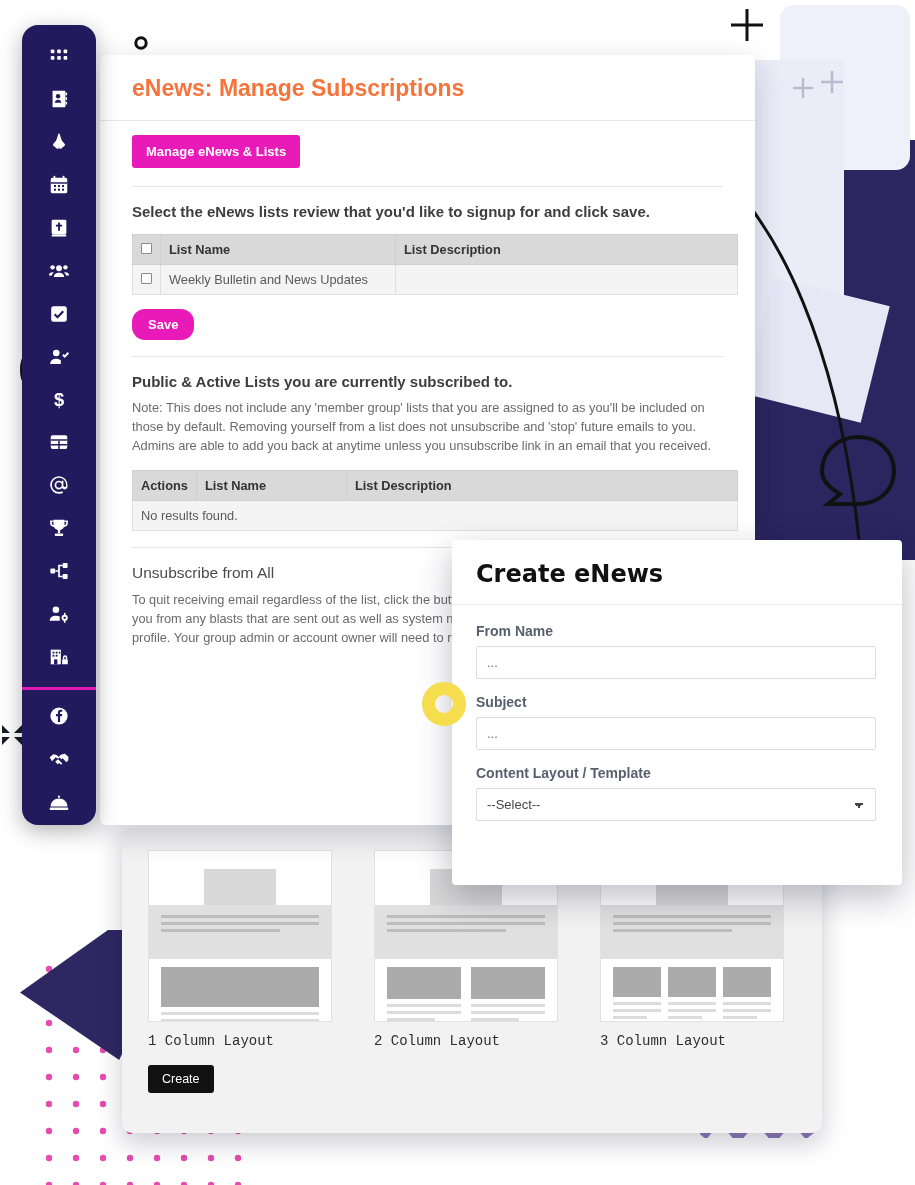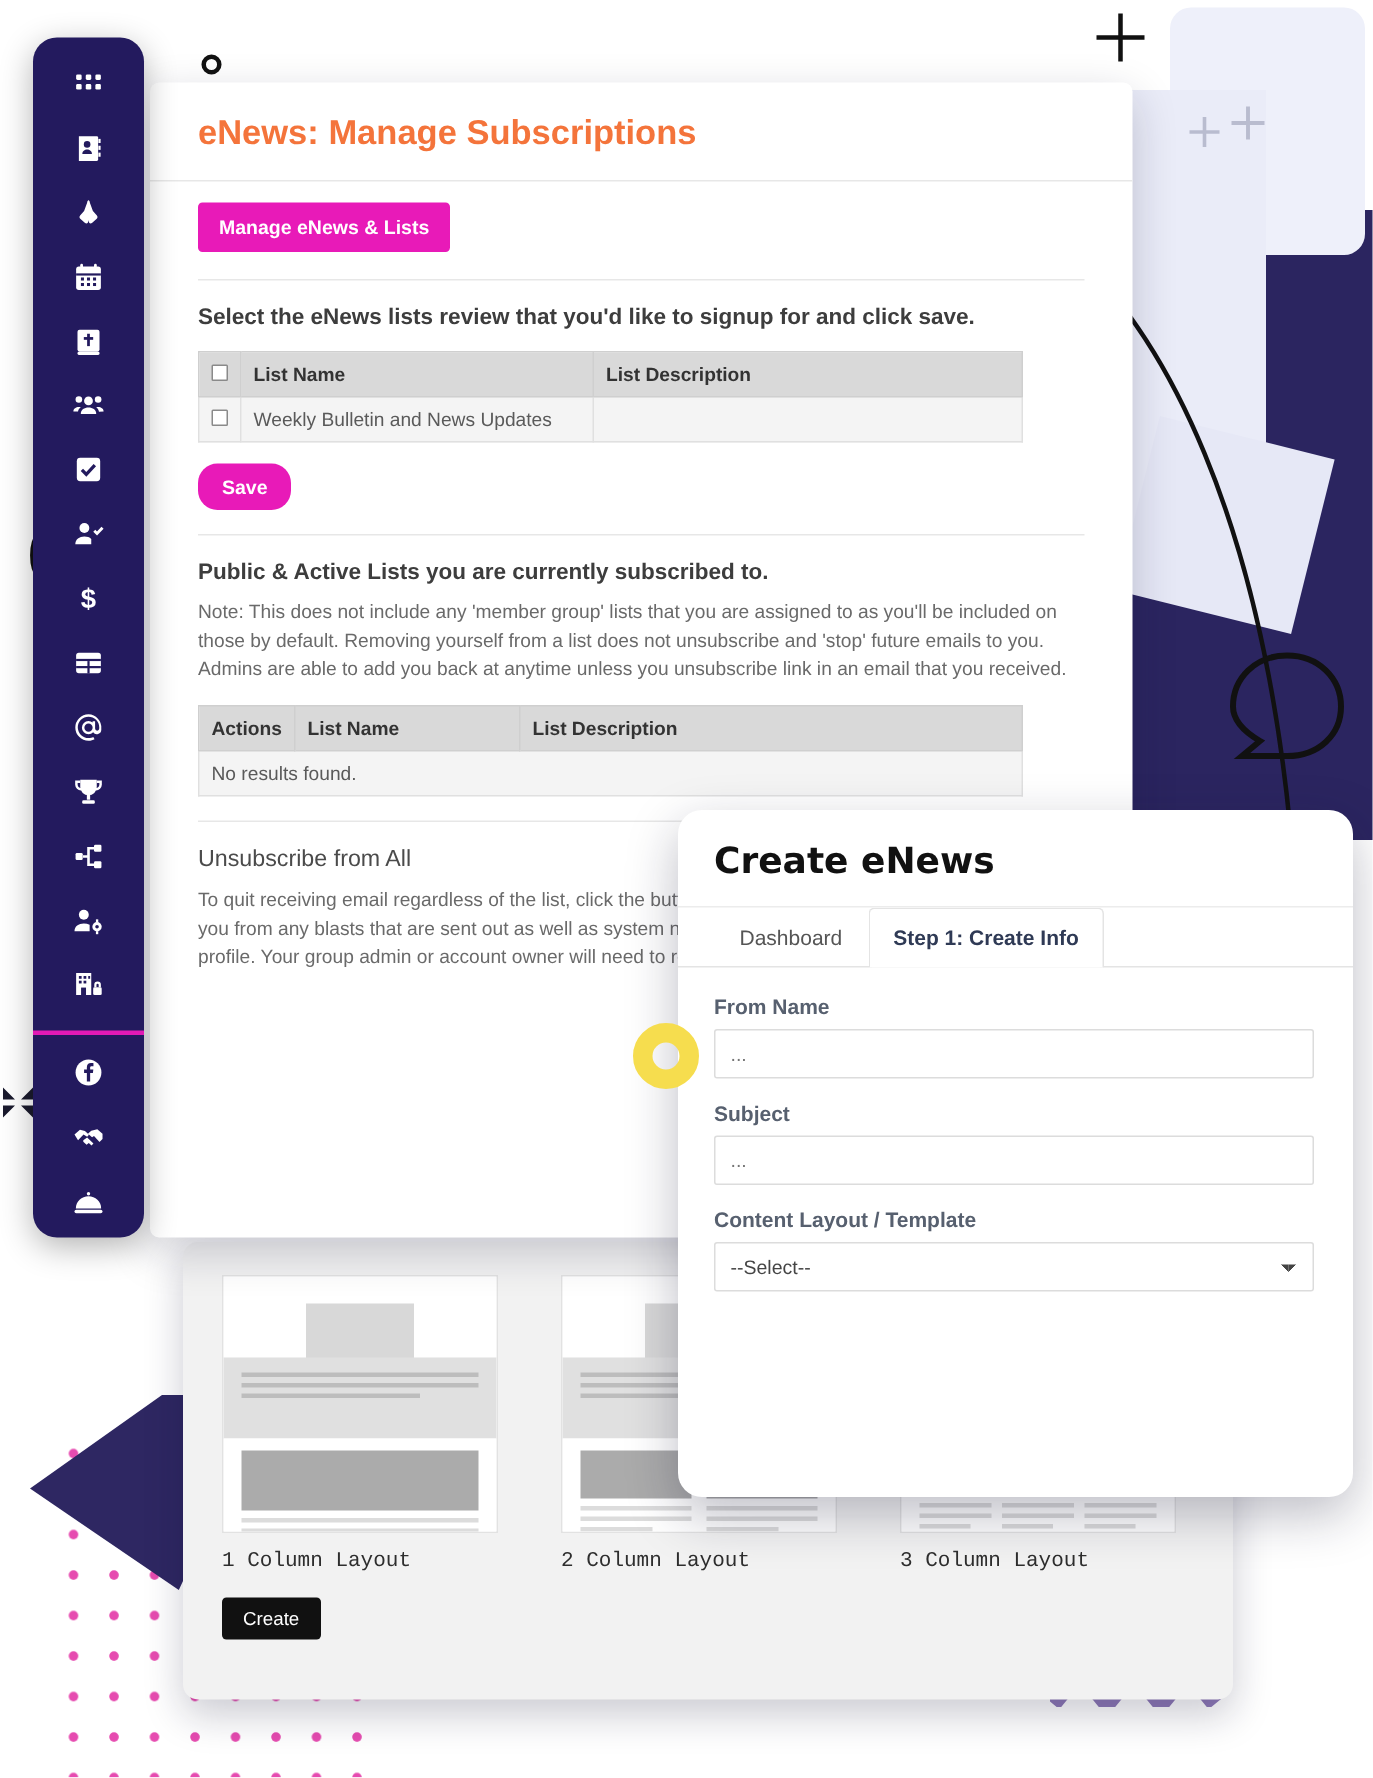--- a/index.html
+++ b/index.html
@@ -120,21 +120,21 @@
     padding: 9px 14px; border-radius: 3px; cursor:pointer;
     font-family: "Liberation Sans", sans-serif;
   }
   .btn-row { display:flex; gap: 0; margin-bottom: 18px; }
 
   hr.rule { border:0; border-top:1px solid #e7e7e7; margin: 16px 0 16px 0; }
 
   .h-strong { font-size: 15px; font-weight: bold; color:#3d3d3d; margin: 0 0 8px 0; }
   .note { font-size: 12.8px; line-height: 1.5; color:#6a6a6a; margin:0 0 6px 0; }
 
-  table.lst { border-collapse: collapse; width: 550px; margin-top: 14px; font-size: 12.8px; border-radius: 27px; }
+  table.lst { border-collapse: collapse; width: 606px; margin-top: 14px; font-size: 12.8px; border-radius: 27px; }
   table.lst th {
     background:#d9d9d9; color:#333; text-align:left;
     padding: 7px 8px; font-size: 12.8px; border:1px solid #cfcfcf;
     font-weight: bold;
   }
   table.lst td {
     background:#f4f4f4; color:#5a5a5a; padding: 7px 8px;
     border:1px solid #e0e0e0;
   }
   .cb {
@@ -174,22 +174,22 @@
   .tpl-label { font-size: 14px; color:#2e2e2e; margin-top: 11px; font-family: Liberation Mono, monospace; }
   .btn-create {
     margin-top: 16px; background:#111; color:#fff; border:0;
     border-radius:3px; padding: 7px 14px; font-size:12.5px; cursor:pointer;
     font-family:"Liberation Sans", sans-serif;
   }
 
   
   #modal {
     position:absolute; left: 452px; top: 540px;
-    width: 450px; height: 458px;
-    background:#fff; border-radius: 16px;
+    width: 450px; height: 345px;
+    background:#fff; border-radius: 4px;
     box-shadow: 0 12px 34px rgba(20,20,50,.28);
     z-index: 55; overflow:hidden;
   }
   .m-head { padding: 20px 24px 16px 24px; border-bottom:1px solid #ececec; }
   .m-title { font-size: 24px; color:#111; margin:0; font-family:"DejaVu Sans", sans-serif; }
   .m-tabs { display:flex; border-bottom:1px solid #e4e4e4; padding: 0 24px; }
   .m-tab {
     padding: 11px 16px; font-size: 14px; color:#555;
     border:1px solid transparent; border-bottom:0; cursor:pointer;
   }
@@ -629,24 +629,20 @@
     <p class="note">To quit receiving email regardless of the list, click the button below to be unsubscribed. This will remove you from any blasts that are sent out as well as system notifications that may apply to your member profile. Your group admin or account owner will need to remove your member record entirely.</p>
 
   </div>
 </section>
 
 <section id="modal">
   <div class="m-head">
     <h2 class="m-title">Create eNews</h2>
   </div>
 
-  <div class="m-tabs">
-    <div class="m-tab">Dashboard</div>
-    <div class="m-tab active">Step 1: Create Info</div>
-  </div>
 
   <div class="m-body">
     <div class="f-label">From Name</div>
     <input class="f-input" type="text" placeholder="..." style="">
 
     <div class="f-label">Subject</div>
     <input class="f-input" type="text" placeholder="..." style="">
 
     <div class="f-label">Content Layout / Template</div>
     <select class="f-select">

